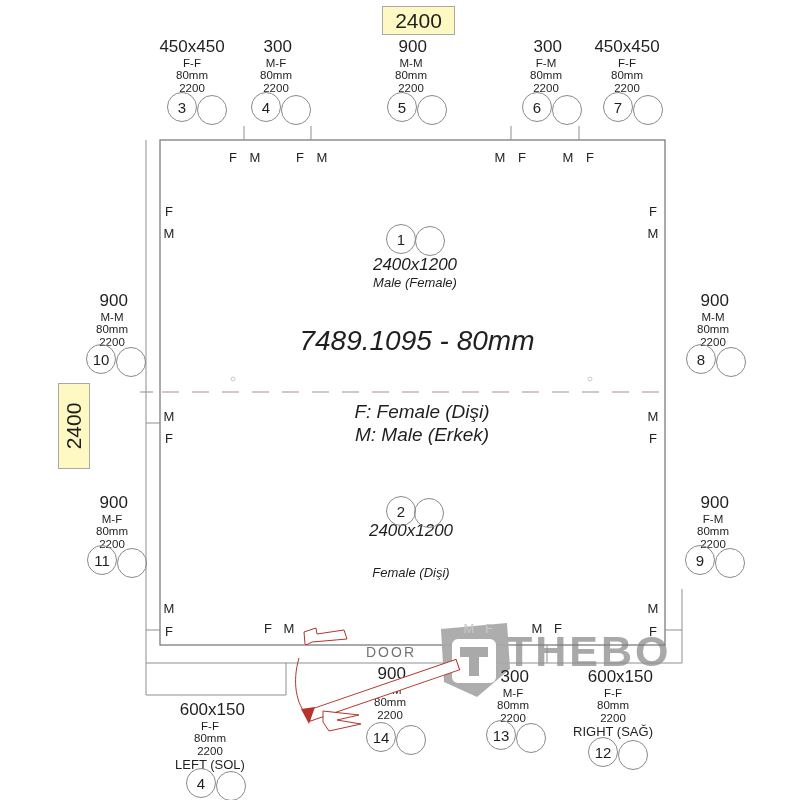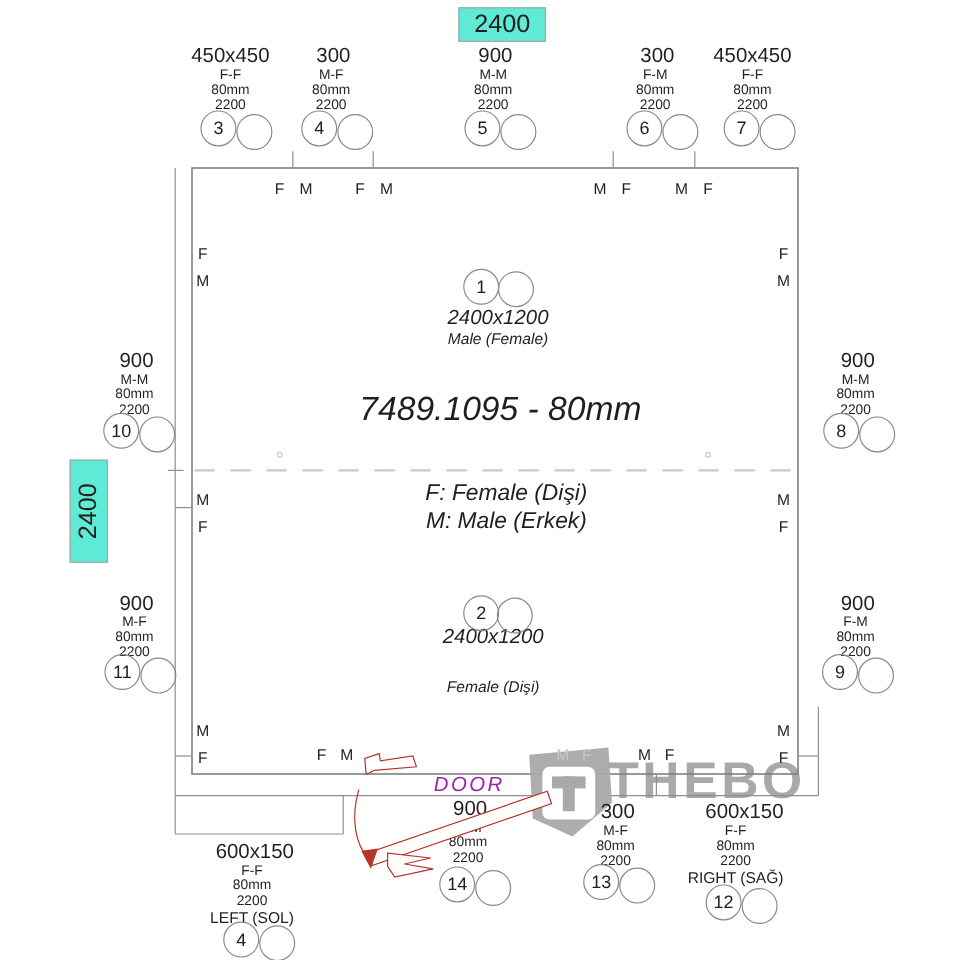--- a/index.html
+++ b/index.html
@@ -6,36 +6,36 @@
   .canvas{position:relative;width:800px;height:800px;background:#ffffff;
           font-family:"Liberation Sans",sans-serif;color:#1f1f1f;overflow:hidden;}
   svg.layer{position:absolute;left:0;top:0;}
   #wm-text{position:absolute;left:506px;top:627px;font-size:43px;font-weight:bold;
            color:#a9a9a9;letter-spacing:3px;z-index:0;}
   #lines-svg{z-index:1;}
   #shield-svg{z-index:2;}
   .txt-layer{position:absolute;left:0;top:0;width:800px;height:800px;z-index:3;}
   #door-svg{z-index:4;}
   .dimbox{position:absolute;border:1px solid #a9a9a9;display:flex;align-items:center;
-          justify-content:center;font-size:21px;background:#5eead4;}
+          justify-content:center;font-size:21px;background:#fef9c3;}
   .dim-rot{transform:rotate(-90deg);white-space:nowrap;}
   .plabel{position:absolute;transform:translateX(-50%);text-align:center;line-height:1.1;white-space:nowrap;}
   .p-size{font-size:17px;text-align:right;}
   .p-small{font-size:11.5px;}
   .p-note{font-size:13px;}
   .circle{position:absolute;width:28px;height:28px;border-radius:50%;border:1px solid #8a8a8a;
           display:flex;align-items:center;justify-content:center;font-size:15px;z-index:3;}
   .wletter{position:absolute;width:16px;text-align:center;font-size:13px;transform:translateX(-50%);}
   .wletter.light{color:#c9c9c9;}
   .ctext{position:absolute;transform:translateX(-50%);white-space:nowrap;text-align:center;font-style:italic;}
   .annot-size{font-size:17px;}
   .annot-type{font-size:13px;}
   .title-line{font-size:28px;}
   .legend-line{font-size:19px;}
-  .door-label{position:absolute;color:#a21caf;font-size:17px;letter-spacing:2px;transform:translateX(-50%);font-style:italic;}
+  .door-label{position:absolute;color:#737373;font-size:14px;letter-spacing:2px;transform:translateX(-50%);}
 </style>
 </head>
 <body>
 
 <div class="canvas">
 
   <div id="wm-text">THEBO</div>
 
   <svg id="lines-svg" class="layer" width="800" height="800">
 

